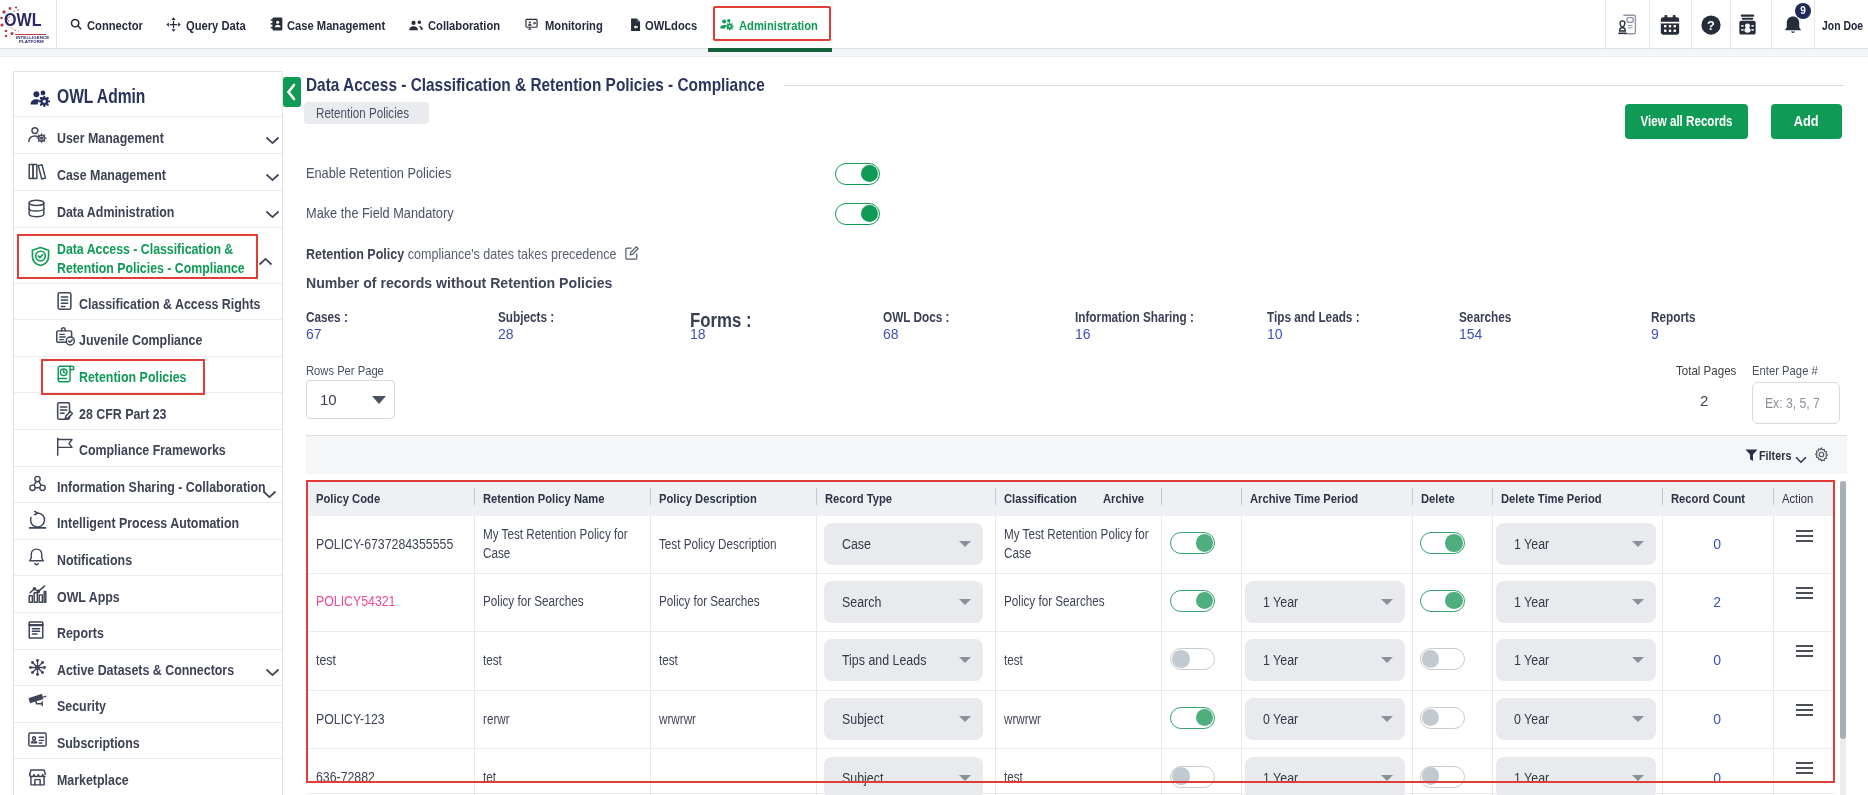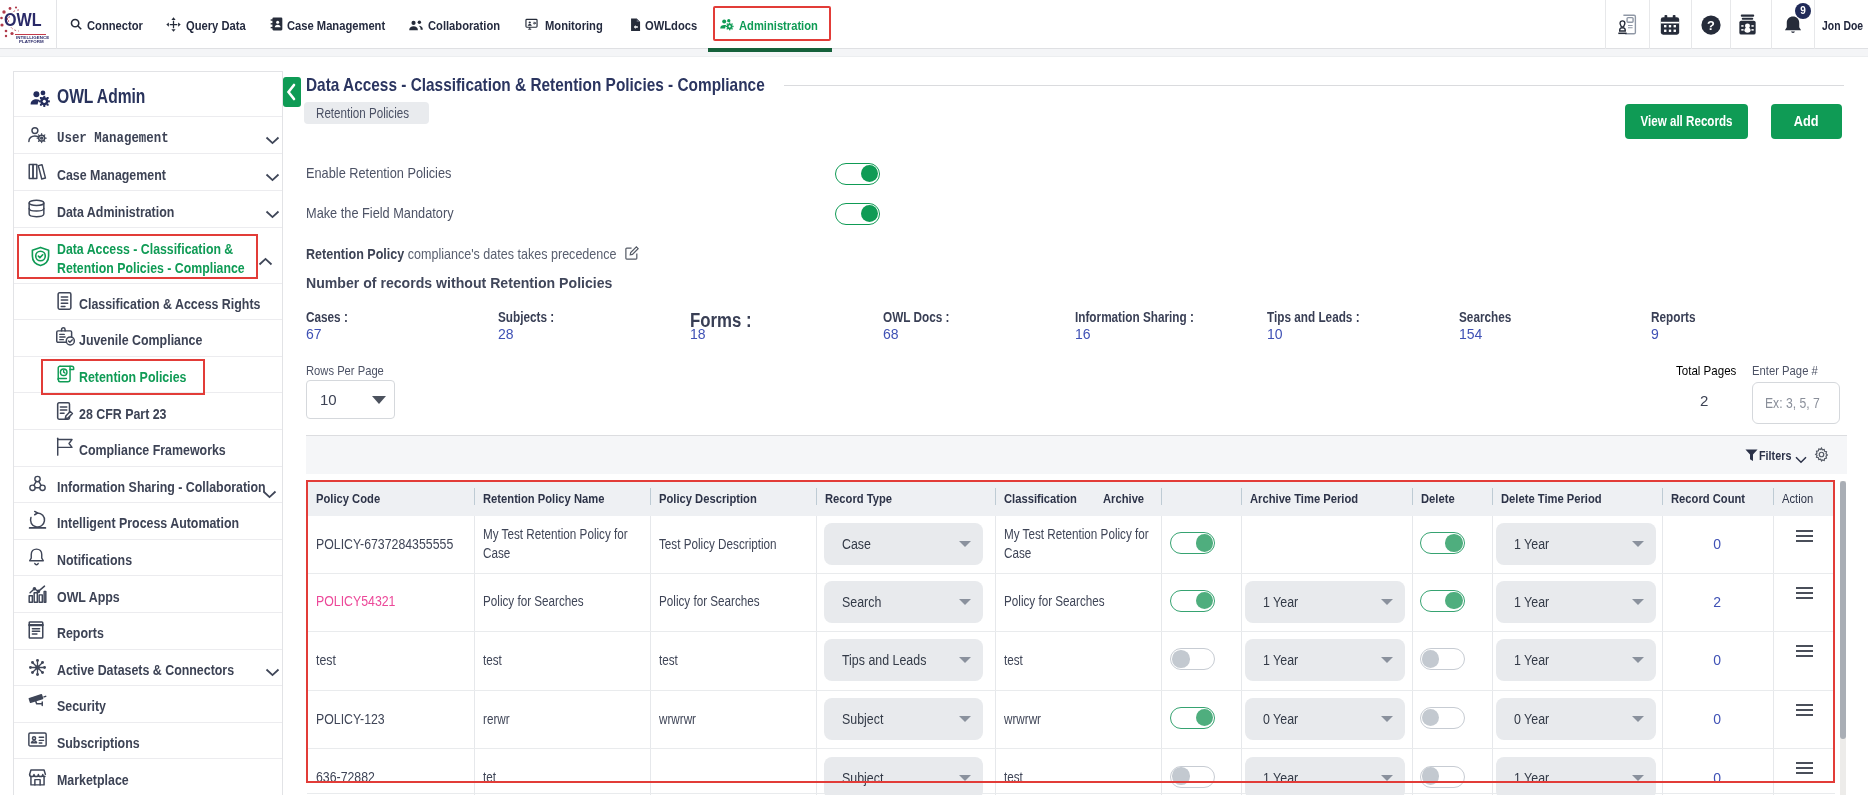--- a/index.html
+++ b/index.html
@@ -186,21 +186,21 @@
 <div class="ab" style="left:14px;top:153.0px;width:268px;height:1px;background:#ececef;"></div>
 <div class="ab" style="left:27px;top:124.5px;"><svg width="21" height="19" viewBox="0 0 24 22" fill="none" stroke="#3f4658" stroke-width="1.7" stroke-linecap="round" stroke-linejoin="round">
         <circle cx="9" cy="6.5" r="3.4"></circle>
         <path d="M2 19c0-4 3-6.3 7-6.3 1.5 0 2.9.33 4 .95"></path>
         <g transform="translate(16.8,15.2)">
           <circle r="3.4"></circle>
           <circle r="1.1"></circle>
           <path d="M0-5.2v1.6M0 3.6v1.6M-5.2 0h1.6M3.6 0h1.6M-3.7-3.7l1.2 1.2M2.5 2.5l1.2 1.2M-3.7 3.7l1.2-1.2M2.5-2.5l1.2-1.2" stroke-width="1.3"></path>
         </g>
       </svg></div>
-<div class="ab" style="left:57px;top:129.5px;font-size:14.5px;font-weight:700;color:#3d4355;font-family:Liberation Mono, monospace;"><span class="csb">User Management</span></div>
+<div class="ab" style="left:57px;top:129.5px;font-size:14.5px;font-weight:700;color:#3d4355;"><span class="csb">User Management</span></div>
 <div class="ab" style="left:265px;top:131.0px;"><svg width="15" height="9" viewBox="0 0 15 9" fill="none" stroke="#3f4658" stroke-width="1.8">
         <path d="M1.5 1.5l6 5.6 6-5.6"></path>
       </svg></div>
 <div class="ab" style="left:14px;top:190.0px;width:268px;height:1px;background:#ececef;"></div>
 <div class="ab" style="left:27px;top:161.5px;"><svg width="20" height="19" viewBox="0 0 22 22" fill="none" stroke="#3f4658" stroke-width="1.7" stroke-linecap="round" stroke-linejoin="round">
         <rect x="2" y="3" width="4.4" height="16"></rect>
         <rect x="6.4" y="3" width="4.4" height="16"></rect>
         <path d="M12.5 4.2l4.3-1.1 4 15.5-4.3 1.1z"></path>
       </svg></div>
 <div class="ab" style="left:57px;top:166.5px;font-size:14.5px;font-weight:700;color:#3d4355;"><span class="csb">Case Management</span></div>
@@ -389,21 +389,21 @@
 <div class="ab" style="left:1267px;top:309px;font-size:14px;font-weight:700;color:#393f55;"><span class="cnd">Tips and Leads :</span></div>
 <div class="ab" style="left:1267px;top:326px;font-size:14px;color:#3f51b5;">10</div>
 <div class="ab" style="left:1459px;top:309px;font-size:14px;font-weight:700;color:#393f55;"><span class="cnd">Searches</span></div>
 <div class="ab" style="left:1459px;top:326px;font-size:14px;color:#3f51b5;">154</div>
 <div class="ab" style="left:1651px;top:309px;font-size:14px;font-weight:700;color:#393f55;"><span class="cnd">Reports</span></div>
 <div class="ab" style="left:1651px;top:326px;font-size:14px;color:#3f51b5;">9</div>
 <div class="ab" style="left:306px;top:363px;font-size:13.5px;color:#4c5265;"><span class="cnd88" style="transform:scaleX(.83);">Rows Per Page</span></div>
 <div class="ab" style="left:306px;top:380px;width:89px;height:39px;background:#fff;border:1px solid #d5d8dc;border-radius:4px;"></div>
 <div class="ab" style="left:320px;top:391px;font-size:15px;color:#3c4254;">10</div>
 <div class="ab" style="left:372px;top:396px;width:0;height:0;border-left:7px solid transparent;border-right:7px solid transparent;border-top:8px solid #4c525e;"></div>
-<div class="ab" style="left:1676px;top:363px;font-size:13.5px;color:#000000;"><span class="cnd88" style="transform:scaleX(.855);">Total Pages</span></div>
+<div class="ab" style="left:1676px;top:363px;font-size:13.5px;color:#404040;"><span class="cnd88" style="transform:scaleX(.855);">Total Pages</span></div>
 <div class="ab" style="left:1700px;top:392px;font-size:15px;color:#3c4254;">2</div>
 <div class="ab" style="left:1752px;top:363px;font-size:13.5px;color:#4c5265;"><span class="cnd88" style="transform:scaleX(.835);">Enter Page #</span></div>
 <div class="ab" style="left:1752px;top:382px;width:88px;height:42px;background:#fff;border:1px solid #d5d8dc;border-radius:6px;"></div>
 <div class="ab" style="left:1765px;top:395px;font-size:14.5px;color:#8a8f9a;"><span class="cnd88" style="transform:scaleX(.84);">Ex: 3, 5, 7</span></div>
 <div class="ab" style="left:306px;top:435px;width:1541px;height:39px;background:#f5f6f8;border-top:1px solid #dcdde0;"></div>
 <div class="ab" style="left:1745px;top:448px;"><svg width="13" height="13" viewBox="0 0 14 14">
         <path d="M0.5 0.5h13L8.6 6v7l-3.2-2V6z" fill="#2b3148"></path>
       </svg></div>
 <div class="ab" style="left:1759px;top:448px;font-size:13.5px;font-weight:700;color:#2b3148;"><span class="cnd88" style="transform:scaleX(.8);">Filters</span></div>
 <div class="ab" style="left:1795px;top:449.5px;"><svg width="12" height="8" viewBox="0 0 12 8" fill="none" stroke="#2b3148" stroke-width="1.5">

